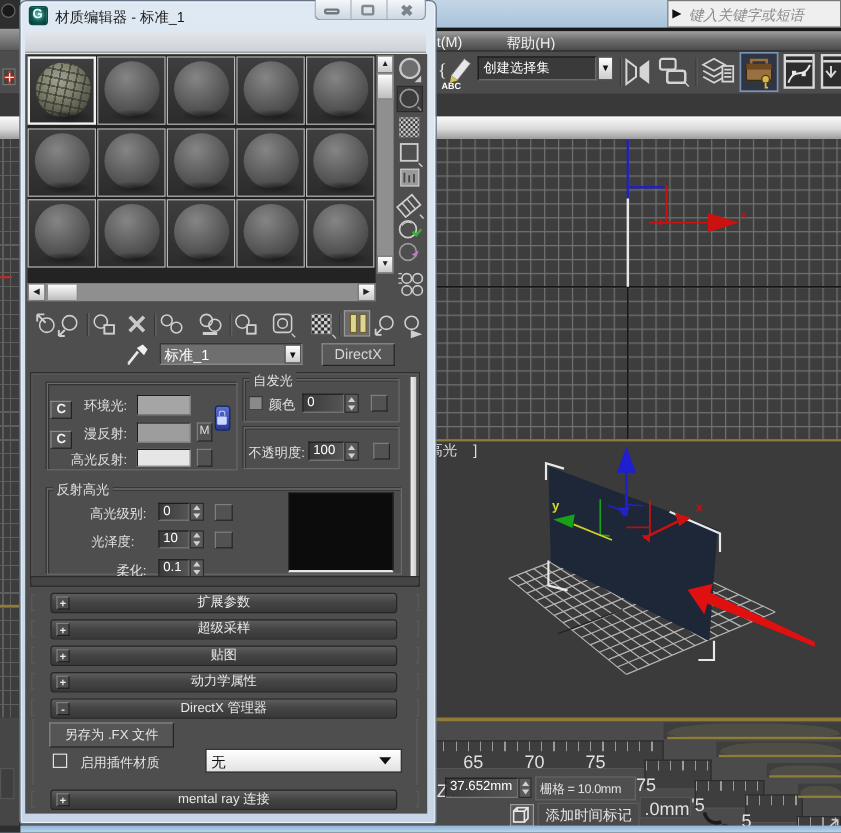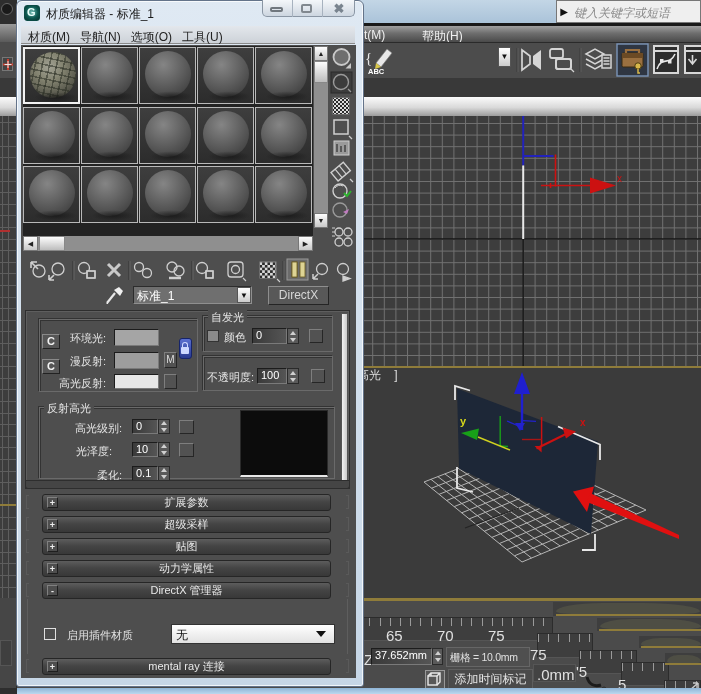--- a/index.html
+++ b/index.html
@@ -62,20 +62,21 @@
   <path d="M317 27 C322 13 329 25 335 12" stroke="#e8e8e8" stroke-width="1.6" fill="none"></path>
   <rect x="320" y="17" width="3.5" height="3.5" fill="#e8e8e8"></rect>
         <rect x="328" y="18" width="3.5" height="3.5" fill="#e8e8e8"></rect>
  </g>
  <g>
   <rect x="345" y="4" width="17" height="27" fill="#2d2d2d" stroke="#d8d8d8" stroke-width="2"></rect>
   <path d="M346 9 h15" stroke="#d8d8d8" stroke-width="2"></path>
   <path d="M352.5 13 v8 m-4 -4 l4 5 l4 -5" stroke="#d8d8d8" stroke-width="1.6" fill="none"></path>
  </g>
 </svg>
+<div class="abs" style="left:398px;top:47px;width:99px;height:20px;background:#3a3a3a;border-top:1px solid #1a1a1a;border-left:1px solid #1a1a1a;border-bottom:1px solid #777;border-right:1px solid #777;color:#fff;font-size:11px;line-height:18px;padding-left:4px">创建选择集</div>
 <div class="abs" style="left:498px;top:47px;width:13px;height:20px;background:linear-gradient(#fff,#ccc);border:1px solid #555;color:#111;font-size:8px;text-align:center;line-height:18px">▼</div>
 
 <div class="abs" style="left:340px;top:78px;width:361px;height:19px;background:#393939"></div>
 <div class="abs" style="left:340px;top:97px;width:361px;height:19px;background:linear-gradient(#fbfbfb,#d9d9d9 55%,#9c9c9c)"></div>
 
 <div class="abs" id="vp1" style="left:340px;top:116px;width:361px;height:250px;background:#3d3d3d"></div>
 <svg class="abs" style="left:340px;top:116px" width="361" height="250" viewBox="0 0 361 250">
   <defs>
         <pattern id="gr1" width="11.6" height="11.6" patternUnits="userSpaceOnUse" x="9" y="7">
     <rect width="11.6" height="11.6" fill="#3d3d3d"></rect>
@@ -229,21 +230,20 @@
 <div class="abs" style="left:46px;top:6px;color:#1a1a1a;font-size:12px">材质编辑器 - 标准_1</div>
 
 <div class="abs" style="left:262px;top:0;width:93px;height:17px;background:linear-gradient(#f4f7fa,#cdd6e0);border:1px solid #8a96a4;border-top:none;border-radius:0 0 5px 5px"></div>
 <div class="abs" style="left:292px;top:0;width:1px;height:17px;background:#a7b2bf"></div>
 <div class="abs" style="left:322px;top:0;width:1px;height:17px;background:#a7b2bf"></div>
 <div class="abs" style="left:270px;top:7px;width:13px;height:5px;border:2px solid #70777e;border-radius:2px"></div>
 <div class="abs" style="left:301px;top:4px;width:11px;height:9px;border:2px solid #81888f;border-radius:2px"></div>
 <div class="abs" style="left:330px;top:1px;width:18px;height:15px;color:#79848f;font-size:13px;font-weight:bold;text-align:center;line-height:15px">✖</div>
 
 <div class="abs" style="left:21px;top:26px;width:334px;height:18px;background:linear-gradient(#e3e7ec,#cdd2d8);border-bottom:1px solid #8a8a8a"></div>
-<div class="abs" style="left:28px;top:29px;color:#222;font-size:12px">材质(M)&nbsp;&nbsp;&nbsp;导航(N)&nbsp;&nbsp;&nbsp;选项(O)&nbsp;&nbsp;&nbsp;工具(U)</div>
 
 <div class="abs" style="left:21px;top:45px;width:335px;height:633px;background:#4e4e4e"></div>
 
 <div class="abs" style="left:23px;top:46px;width:290px;height:190px;background:#232323">
 <div style="display:grid;grid-template-columns:repeat(5,57.5px);grid-auto-rows:59.5px;column-gap:0.5px">
 <div class="slot sel">
           <div class="sph tex"></div>
         </div>
 <div class="slot">
           <div class="sph"></div>
@@ -504,19 +504,20 @@
     <div class="abs" style="left:346px;top:583px;width:3px;height:14px;border:1px solid #5a5a5a;border-left:none"></div>
     <div class="abs" style="left:26px;top:659px;width:3px;height:14px;border:1px solid #5a5a5a;border-right:none"></div>
     <div class="abs" style="left:346px;top:659px;width:3px;height:14px;border:1px solid #5a5a5a;border-left:none"></div>
     <div class="roll" style="top:494px"><b>+</b>扩展参数</div>
 <div class="roll" style="top:516px"><b>+</b>超级采样</div>
 <div class="roll" style="top:538px"><b>+</b>贴图</div>
 <div class="roll" style="top:560px"><b>+</b>动力学属性</div>
 <div class="roll" style="top:582px"><b>-</b>DirectX 管理器</div>
 
 <div class="abs" style="left:27px;top:599px;width:321px;height:55px;border-left:1px solid #5e5e5e;border-right:1px solid #5e5e5e"></div>
+<div class="abs" style="left:41px;top:602px;width:104px;height:21px;background:#555;border-top:1px solid #888;border-left:1px solid #888;border-bottom:1px solid #222;border-right:1px solid #222;color:#e4e4e4;font-size:11px;text-align:center;line-height:21px">另存为 .FX 文件</div>
 <div class="abs" style="left:44px;top:628px;width:12px;height:12px;border:1px solid #e0e0e0;background:#4e4e4e"></div>
 <div class="abs" style="left:67px;top:628px;color:#e2e2e2;font-size:11px">启用插件材质</div>
 <div class="abs" style="left:171px;top:624px;width:164px;height:20px;background:linear-gradient(#fff,#e2e2e2);border:1px solid #333"></div>
 <div class="abs" style="left:176px;top:627px;color:#111;font-size:12px">无</div>
 <div class="abs" style="left:316px;top:631px;width:0;height:0;border-left:5px solid transparent;border-right:5px solid transparent;border-top:6px solid #111"></div>
 <div class="roll" style="top:658px"><b>+</b>mental ray 连接</div>
 </div>
 
 </body></html>

